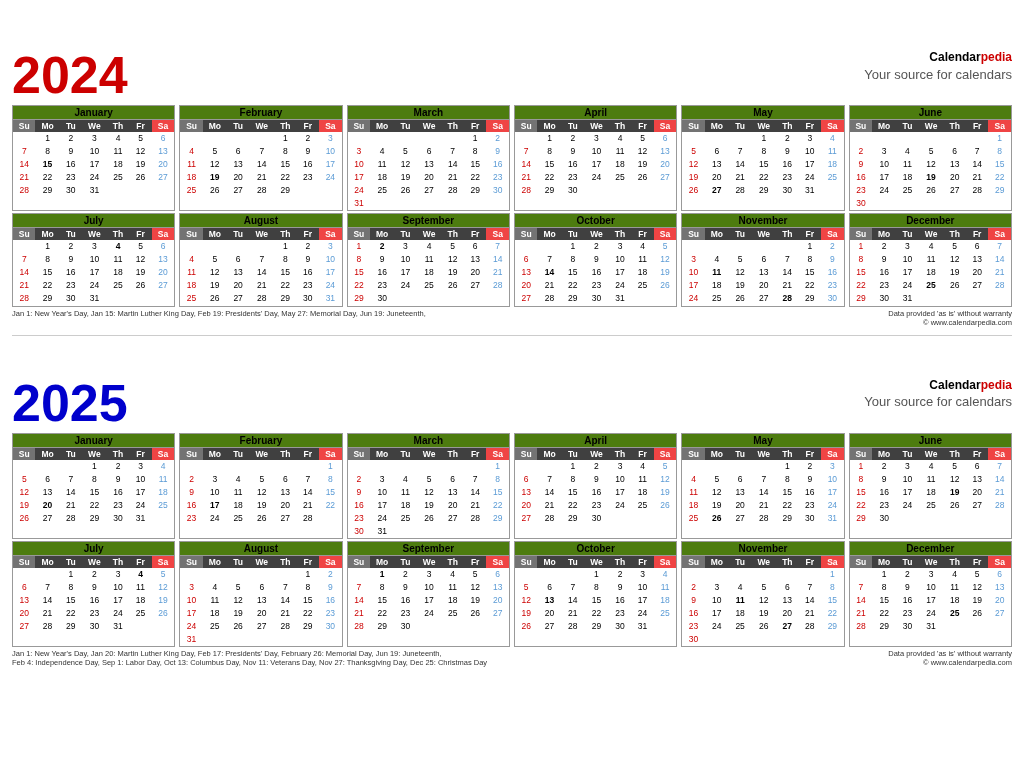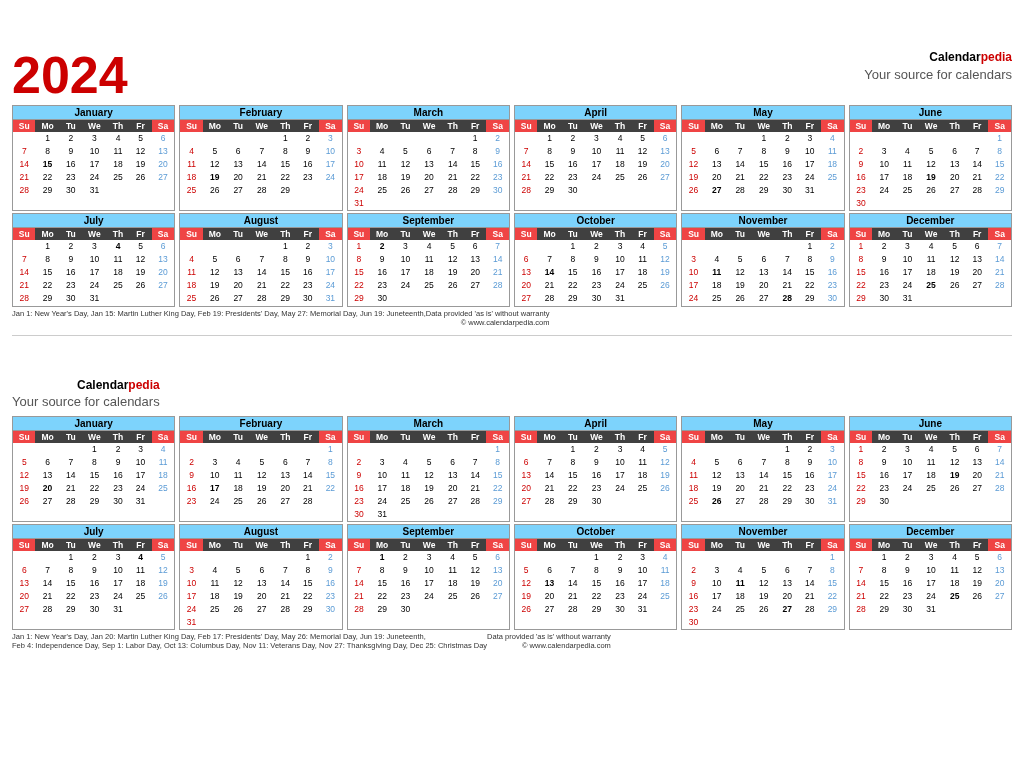--- a/index.html
+++ b/index.html
@@ -47,48 +47,49 @@
       gap: 4px;
       margin-bottom: 2px;
     }
     .month-block {
       border: 1px solid #999;
     }
     .month-title {
       text-align: center;
       font-weight: bold;
       font-size: 10px;
-      background: #7dd3fc;
+      background: #4d7c0f;
       padding: 1px 0;
       border-bottom: 1px solid #999;
     }
     .cal-table {
       width: 100%;
       border-collapse: collapse;
       font-size: 8.5px;
     }
     .cal-table th {
       text-align: center;
       padding: 1px 0;
       font-weight: bold;
     }
     .cal-table td {
       text-align: center;
       padding: 1px 1px;
       line-height: 1.3;
     }
-    .th-su { background: #ef4444; color: white; }
+    .th-su { background: #737373; color: white; }
     .th-sa { background: #ef4444; color: white; }
     .th-wd { background: #404040; color: white; }
     .td-su { color: #cc0000; }
     .td-sa { color: #5b9bd5; }
     .td-holiday { font-weight: bold; }
     .td-empty { }
     .notes-row {
       display: flex;
+      justify-content: space-between;
       font-size: 7.5px;
       color: #333;
       margin-top: 2px;
       margin-bottom: 4px;
     }
     .divider {
       border-top: 1px solid #ccc;
       margin: 4px 0;
     }
   </style>
@@ -880,20 +881,21 @@
       <div>Data provided 'as is' without warranty</div>
       <div>© www.calendarpedia.com</div>
     </div>
   </div>
 </div>
 
 <div class="divider"></div>
 
 <div class="year-section">
   <div class="year-header">
+    <div class="year-title-2025">2025</div>
     <div class="brand">
       <div class="brand-main"><span>Calendar</span><span class="brand-pedia">pedia</span></div>
       <div class="brand-sub">Your source for calendars</div>
     </div>
   </div>
 
   <div class="months-grid">
 
     <div class="month-block">
       <div class="month-title">January</div>
@@ -1665,21 +1667,21 @@
               <td></td>
               <td></td>
             </tr>
       </tbody>
         </table>
     </div>
   </div>
 
   <div class="notes-row">
     <div>
-      <div>Jan 1: New Year's Day, Jan 20: Martin Luther King Day, Feb 17: Presidents' Day, May 26: Memorial Day, Jun 19: Juneteenth,</div>
+      <div>Jan 1: New Year's Day, Jan 20: Martin Luther King Day, Feb 17: Presidents' Day, February 26: Memorial Day, Jun 19: Juneteenth,</div>
       <div>Feb 4: Independence Day, Sep 1: Labor Day, Oct 13: Columbus Day, Nov 11: Veterans Day, Nov 27: Thanksgiving Day, Dec 25: Christmas Day</div>
     </div>
     <div style="text-align:right">
       <div>Data provided 'as is' without warranty</div>
       <div>© www.calendarpedia.com</div>
     </div>
   </div>
 </div>
 
 </body></html>

